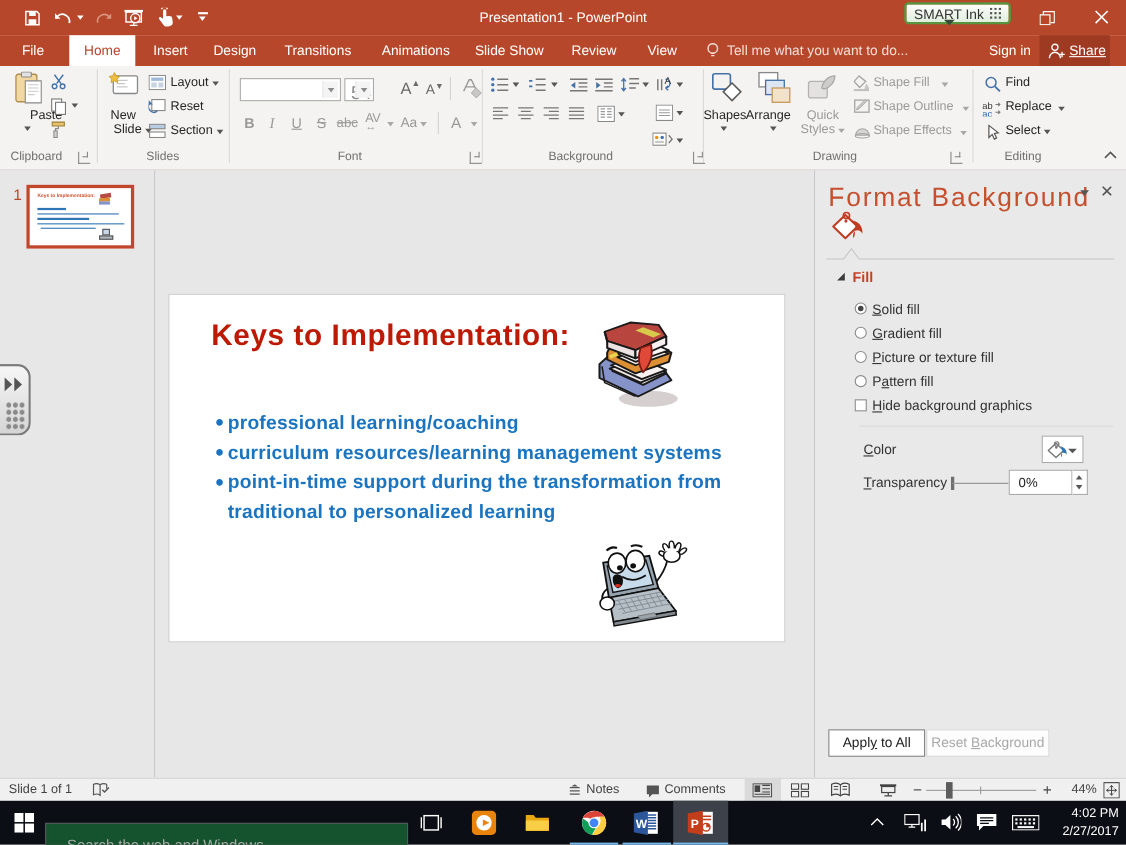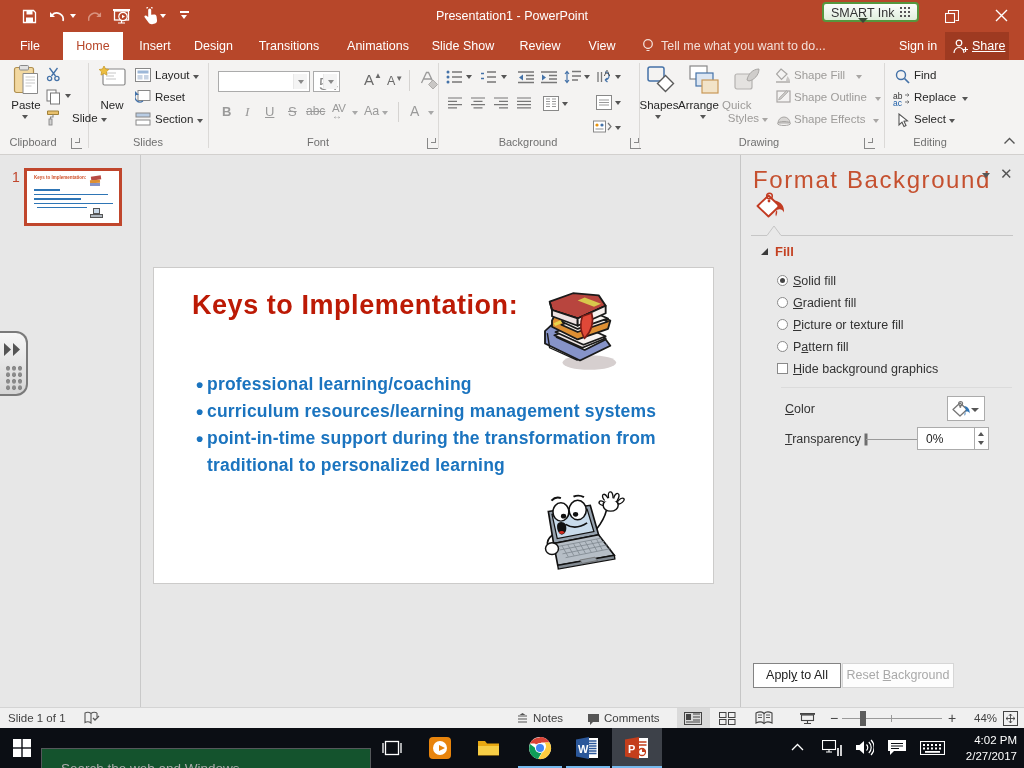--- a/index.html
+++ b/index.html
@@ -191,21 +191,21 @@
   <div class="gsep" style="left:438px;"></div>
   <div class="gsep" style="left:639px;"></div>
   <div class="gsep" style="left:884px;"></div>
 
   <svg class="ricon" style="left:13px;top:5px;" width="26" height="30" viewBox="0 0 26 30">
     <rect x="1.5" y="2.5" width="19" height="25" rx="2" fill="#F2D8A0" stroke="#B08F4F" stroke-width="1.2"></rect>
     <rect x="6.5" y="0.5" width="9" height="4.5" rx="1" fill="#E2E2E2" stroke="#8A8A8A"></rect>
     <path d="M10 8.5 h14.5 v20 h-14.5 z" fill="#fff" stroke="#8A8A8A"></path>
     <path d="M12.5 12 h9.5 M12.5 15 h9.5 M12.5 18 h9.5 M12.5 21 h6" stroke="#C9C9C9" stroke-width="1"></path>
   </svg>
-  <div class="rtxt" style="left:0px;top:39px;width:52px;text-align:center;">Paste</div>
+  <div class="rtxt" style="left:16px;top:39px;width:52px;text-align:center;">Paste</div>
   <div class="ddarrow" style="position:absolute;left:22px;top:55px;"></div>
   <svg class="ricon" style="left:46px;top:7px;" width="15" height="15" viewBox="0 0 15 15">
     <path d="M11.5 1 L5.5 9 M3.5 1 L9.5 9" stroke="#4472A8" stroke-width="1.3" fill="none"></path>
     <circle cx="3.6" cy="11.5" r="2.1" fill="none" stroke="#4472A8" stroke-width="1.3"></circle>
     <circle cx="10.9" cy="11.5" r="2.1" fill="none" stroke="#4472A8" stroke-width="1.3"></circle>
   </svg>
   <svg class="ricon" style="left:46px;top:29px;" width="15" height="16" viewBox="0 0 15 16">
     <rect x="1" y="1" width="9" height="11" fill="#fff" stroke="#777"></rect>
     <rect x="4.5" y="4" width="9" height="11" fill="#fff" stroke="#777"></rect>
   </svg>
@@ -217,21 +217,21 @@
   </svg>
   <div class="glabel" style="left:-12px;">Clipboard</div>
   <div class="launcher" style="left:71px;top:78px;"></div>
 
   <svg class="ricon" style="left:97px;top:5px;" width="30" height="30" viewBox="0 0 30 30">
     <rect x="6" y="4" width="22" height="16" rx="1.5" fill="#fff" stroke="#888" stroke-width="1.2"></rect>
     <path d="M9 8 h10 M9 11 h8 M9 14 h10" stroke="#C8C8C8" stroke-width="1.2"></path>
     <path d="M7 1 l1.5 3 l3.3 0.5 l-2.4 2.3 l0.6 3.3 l-3 -1.6 l-3 1.6 l0.6 -3.3 l-2.4 -2.3 l3.3 -0.5 z" fill="#EDBE3F" stroke="#C89B28" stroke-width="0.8"></path>
   </svg>
   <div class="rtxt" style="left:86px;top:39px;width:52px;text-align:center;">New</div>
-  <div class="rtxt" style="left:72px;top:52px;width:52px;text-align:left;">Slide <span class="ddarrow"></span></div>
+  <div class="rtxt" style="left:86px;top:52px;width:52px;text-align:right;">Slide <span class="ddarrow"></span></div>
   <svg class="ricon" style="left:135px;top:8px;" width="16" height="14" viewBox="0 0 16 14">
     <rect x="0.5" y="0.5" width="15" height="13" fill="#fff" stroke="#888"></rect>
     <rect x="2.5" y="2.5" width="11" height="3" fill="#9DB8D8"></rect>
     <rect x="2.5" y="7" width="5" height="4.5" fill="#C8D4E4"></rect>
     <rect x="9" y="7" width="4.5" height="4.5" fill="#C8D4E4"></rect>
   </svg>
   <div class="rtxt" style="left:155px;top:9px;">Layout <span class="ddarrow"></span></div>
   <svg class="ricon" style="left:135px;top:30px;" width="16" height="14" viewBox="0 0 16 14">
     <rect x="3" y="0.5" width="12" height="10" fill="#fff" stroke="#888"></rect>
     <path d="M1 4 a5 5 0 0 0 7 7" fill="none" stroke="#4472A8" stroke-width="1.3"></path>
@@ -349,21 +349,21 @@
     <rect x="1" y="1" width="17" height="13" fill="#fff" stroke="#888" stroke-width="1.2"></rect>
     <rect x="7" y="8" width="17" height="13" fill="#DCE6F2" stroke="#4472A8" stroke-width="1.2"></rect>
     <rect x="13" y="15" width="16" height="13" fill="#F2E3C8" stroke="#C89858" stroke-width="1.2"></rect>
   </svg>
   <div class="rtxt" style="left:678px;top:39px;width:52px;text-align:left;">Arrange</div>
   <div class="ddarrow" style="position:absolute;left:700px;top:55px;"></div>
   <svg class="ricon" style="left:733px;top:6px;" width="28" height="28" viewBox="0 0 28 28">
     <rect x="2" y="8" width="17" height="15" rx="2" fill="#E4E2E0" stroke="#B4B2B0" stroke-width="1.2"></rect>
     <path d="M14 14 C15 8 20 3 26 3 c0 6 -5 11 -10 12 z" fill="#CFCDCB" stroke="#A8A6A4" stroke-width="1"></path>
   </svg>
-  <div class="rtxt grey" style="left:722px;top:39px;width:52px;text-align:left;">Quick</div>
+  <div class="rtxt grey" style="left:722px;top:39px;width:52px;text-align:center;">Quick</div>
   <div class="rtxt grey" style="left:722px;top:52px;width:52px;text-align:center;">Styles <span class="ddarrow"></span></div>
   <svg class="ricon" style="left:776px;top:8px;" width="16" height="15" viewBox="0 0 16 15">
     <path d="M5 1 l6 5 l-5.5 5.5 l-5 -5.5 z" fill="none" stroke="#A8A6A4" stroke-width="1.2"></path>
     <path d="M11.5 8 c1.5 2 2.5 3.5 2.5 4.7 a2 2 0 0 1 -4 0 c0 -1.2 0.8 -2.7 1.5 -4.7 z" fill="#C8C6C4"></path>
     <rect x="0" y="13" width="14" height="2" fill="#C0BEBC"></rect>
   </svg>
   <div class="rtxt grey" style="left:794px;top:9px;">Shape Fill</div>
   <div class="ddarrow grey" style="position:absolute;left:856px;top:15px;border-top-color:#a8a6a4;"></div>
   <svg class="ricon" style="left:776px;top:30px;" width="16" height="15" viewBox="0 0 16 15">
     <rect x="1" y="1" width="13" height="11" fill="none" stroke="#A8A6A4" stroke-width="1.2"></rect>

